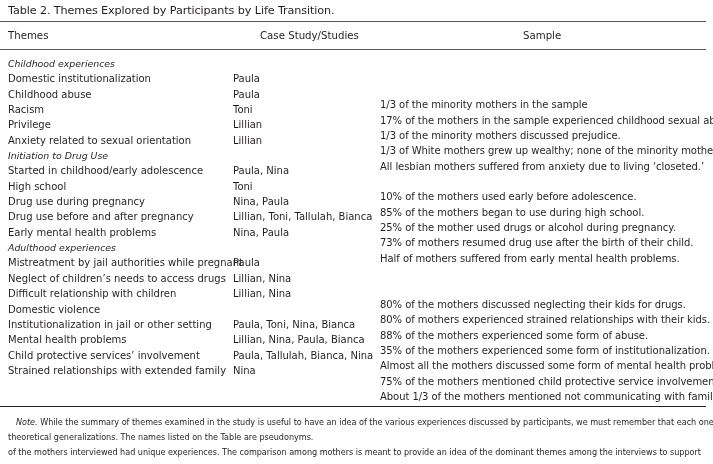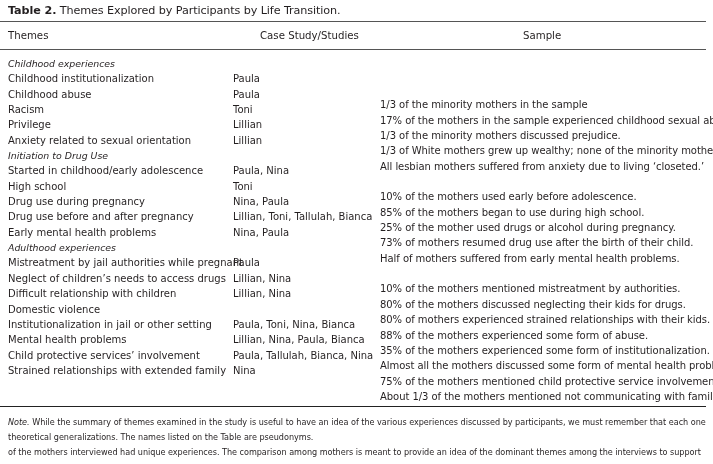--- a/index.html
+++ b/index.html
@@ -4,39 +4,39 @@
   <style>
     html, body { margin: 0; padding: 0; background: #ffffff; }
     body {
       width: 713px; height: 464px; overflow: hidden; position: relative;
       font-family: "DejaVu Sans", sans-serif; color: #231f20;
     }
     .title {
       position: absolute; left: 8px; top: 4px;
       font-size: 11.2px; letter-spacing: -0.1px; white-space: nowrap;
     }
-    .title b { font-weight: bold; }
+    .title b { font-weight: normal; }
     .rule { position: absolute; left: 0; width: 706px; background: #555; }
     .rule.top { top: 21px; height: 1.4px; }
     .rule.mid { top: 49px; height: 1.2px; }
     .rule.bot { top: 406px; height: 1.4px; background: #222; }
     .hdr { position: absolute; top: 30px; font-size: 10.2px; white-space: nowrap; }
     .rows { position: absolute; left: 0; top: 56px; width: 713px; }
     .row { position: relative; height: 15.35px; font-size: 10px; white-space: nowrap; padding-left: 45px; }
     .row span { position: absolute; top: 0; line-height: 15px; }
     .c1 { left: 8px; }
     .c2 { left: 233px; }
     .c3 { left: 380px; letter-spacing: -0.05px; margin-top: 26px; }
     .row.section .c1 { font-style: italic; font-size: 9.4px; }
     .note {
       position: absolute; left: 8px; top: 415px; width: 700px;
       font-size: 8.1px; line-height: 15px; letter-spacing: -0.02px;
     }
     .note-line { white-space: nowrap; display: block; }
-    .note-lead { font-style: italic; }
+    .note-lead { font-style: italic; margin-left: 8px; }
   </style>
 </head>
 <body>
 
 <div class="title">
   <b>Table 2.</b>
   <span>Themes Explored by Participants by Life Transition.</span>
 </div>
 
 <div class="rule top"></div>
@@ -45,21 +45,21 @@
 <div class="hdr" style="left:523px">Sample</div>
 <div class="rule mid"></div>
 
 <div class="rows" id="rows">
     <div class="row section">
       <span class="c1">Childhood experiences</span>
       <span class="c2"></span>
       <span class="c3"></span>
     </div>
     <div class="row">
-      <span class="c1">Childhood institutionalization</span>
+      <span class="c1">Domestic institutionalization</span>
       <span class="c2">Paula</span>
       <span class="c3">1/3 of the minority mothers in the sample</span>
     </div>
     <div class="row">
       <span class="c1">Childhood abuse</span>
       <span class="c2">Paula</span>
       <span class="c3">17% of the mothers in the sample experienced childhood sexual abuse</span>
     </div>
     <div class="row">
       <span class="c1">Racism</span>
@@ -107,21 +107,20 @@
       <span class="c3">Half of mothers suffered from early mental health problems.</span>
     </div>
     <div class="row section">
       <span class="c1">Adulthood experiences</span>
       <span class="c2"></span>
       <span class="c3"></span>
     </div>
     <div class="row">
       <span class="c1">Mistreatment by jail authorities while pregnant</span>
       <span class="c2">Paula</span>
-      <span class="c3">10% of the mothers mentioned mistreatment by authorities.</span>
     </div>
     <div class="row">
       <span class="c1">Neglect of children’s needs to access drugs</span>
       <span class="c2">Lillian, Nina</span>
       <span class="c3">80% of the mothers discussed neglecting their kids for drugs.</span>
     </div>
     <div class="row">
       <span class="c1">Difficult relationship with children</span>
       <span class="c2">Lillian, Nina</span>
       <span class="c3">80% of mothers experienced strained relationships with their kids.</span>

